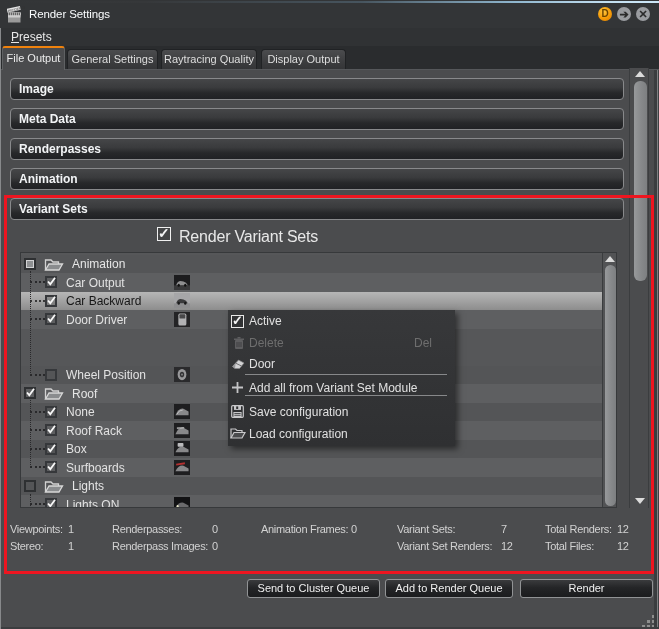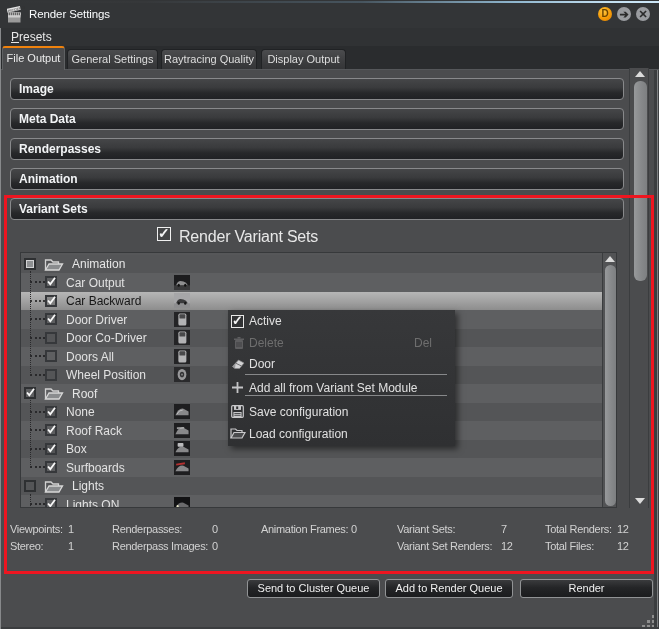--- a/index.html
+++ b/index.html
@@ -199,40 +199,20 @@
         </div>
       <div class="tlabel" style="left:45px;">Car Backward</div>
       <svg class="thumb" viewBox="0 0 22 16" preserveAspectRatio="none">
           <rect width="22" height="16" fill="#a6a6a8"></rect>
           <rect y="11" width="22" height="5" fill="#8e8e90"></rect>
           <path d="M3 11 Q5 6.5 9 6.5 L13 7 Q17 7.5 19 11 Z" fill="#3a3a3c"></path>
           <circle cx="6.5" cy="11" r="1.6" fill="#1a1a1a"></circle>
           <circle cx="15.5" cy="11" r="1.6" fill="#1a1a1a"></circle>
         </svg>
     </div>
-    <div class="trow rev" style="top:75.5px;">
-      <div class="doth"></div>
-        <div class="tcb"></div>
-      <div class="clabel">Door Co-Driver</div>
-      <svg class="thumb" viewBox="0 0 22 16" preserveAspectRatio="none">
-          <rect width="22" height="16" fill="#242426"></rect>
-          <rect x="6" y="1.5" width="11" height="13" rx="2" fill="#b2b2b4"></rect>
-          <rect x="7.5" y="2.5" width="8" height="4.5" rx="1" fill="#48484a"></rect>
-        </svg>
-    </div>
-    <div class="trow rodd" style="top:94px;">
-      <div class="doth"></div>
-        <div class="tcb"></div>
-      <div class="clabel">Doors All</div>
-      <svg class="thumb" viewBox="0 0 22 16" preserveAspectRatio="none">
-          <rect width="22" height="16" fill="#242426"></rect>
-          <rect x="6" y="1.5" width="11" height="13" rx="2" fill="#b2b2b4"></rect>
-          <rect x="7.5" y="2.5" width="8" height="4.5" rx="1" fill="#48484a"></rect>
-        </svg>
-    </div>
     <div class="trow rev" style="top:112.5px;">
       <div class="doth"></div>
         <div class="tcb"></div>
       <div class="clabel">Wheel Position</div>
       <svg class="thumb" viewBox="0 0 22 16" preserveAspectRatio="none">
           <rect width="22" height="16" fill="#2a2a2c"></rect>
           <circle cx="11" cy="8" r="6" fill="#98989a"></circle>
           <circle cx="11" cy="8" r="3" fill="#333335"></circle>
           <circle cx="11" cy="8" r="1.2" fill="#88888a"></circle>
         </svg>

